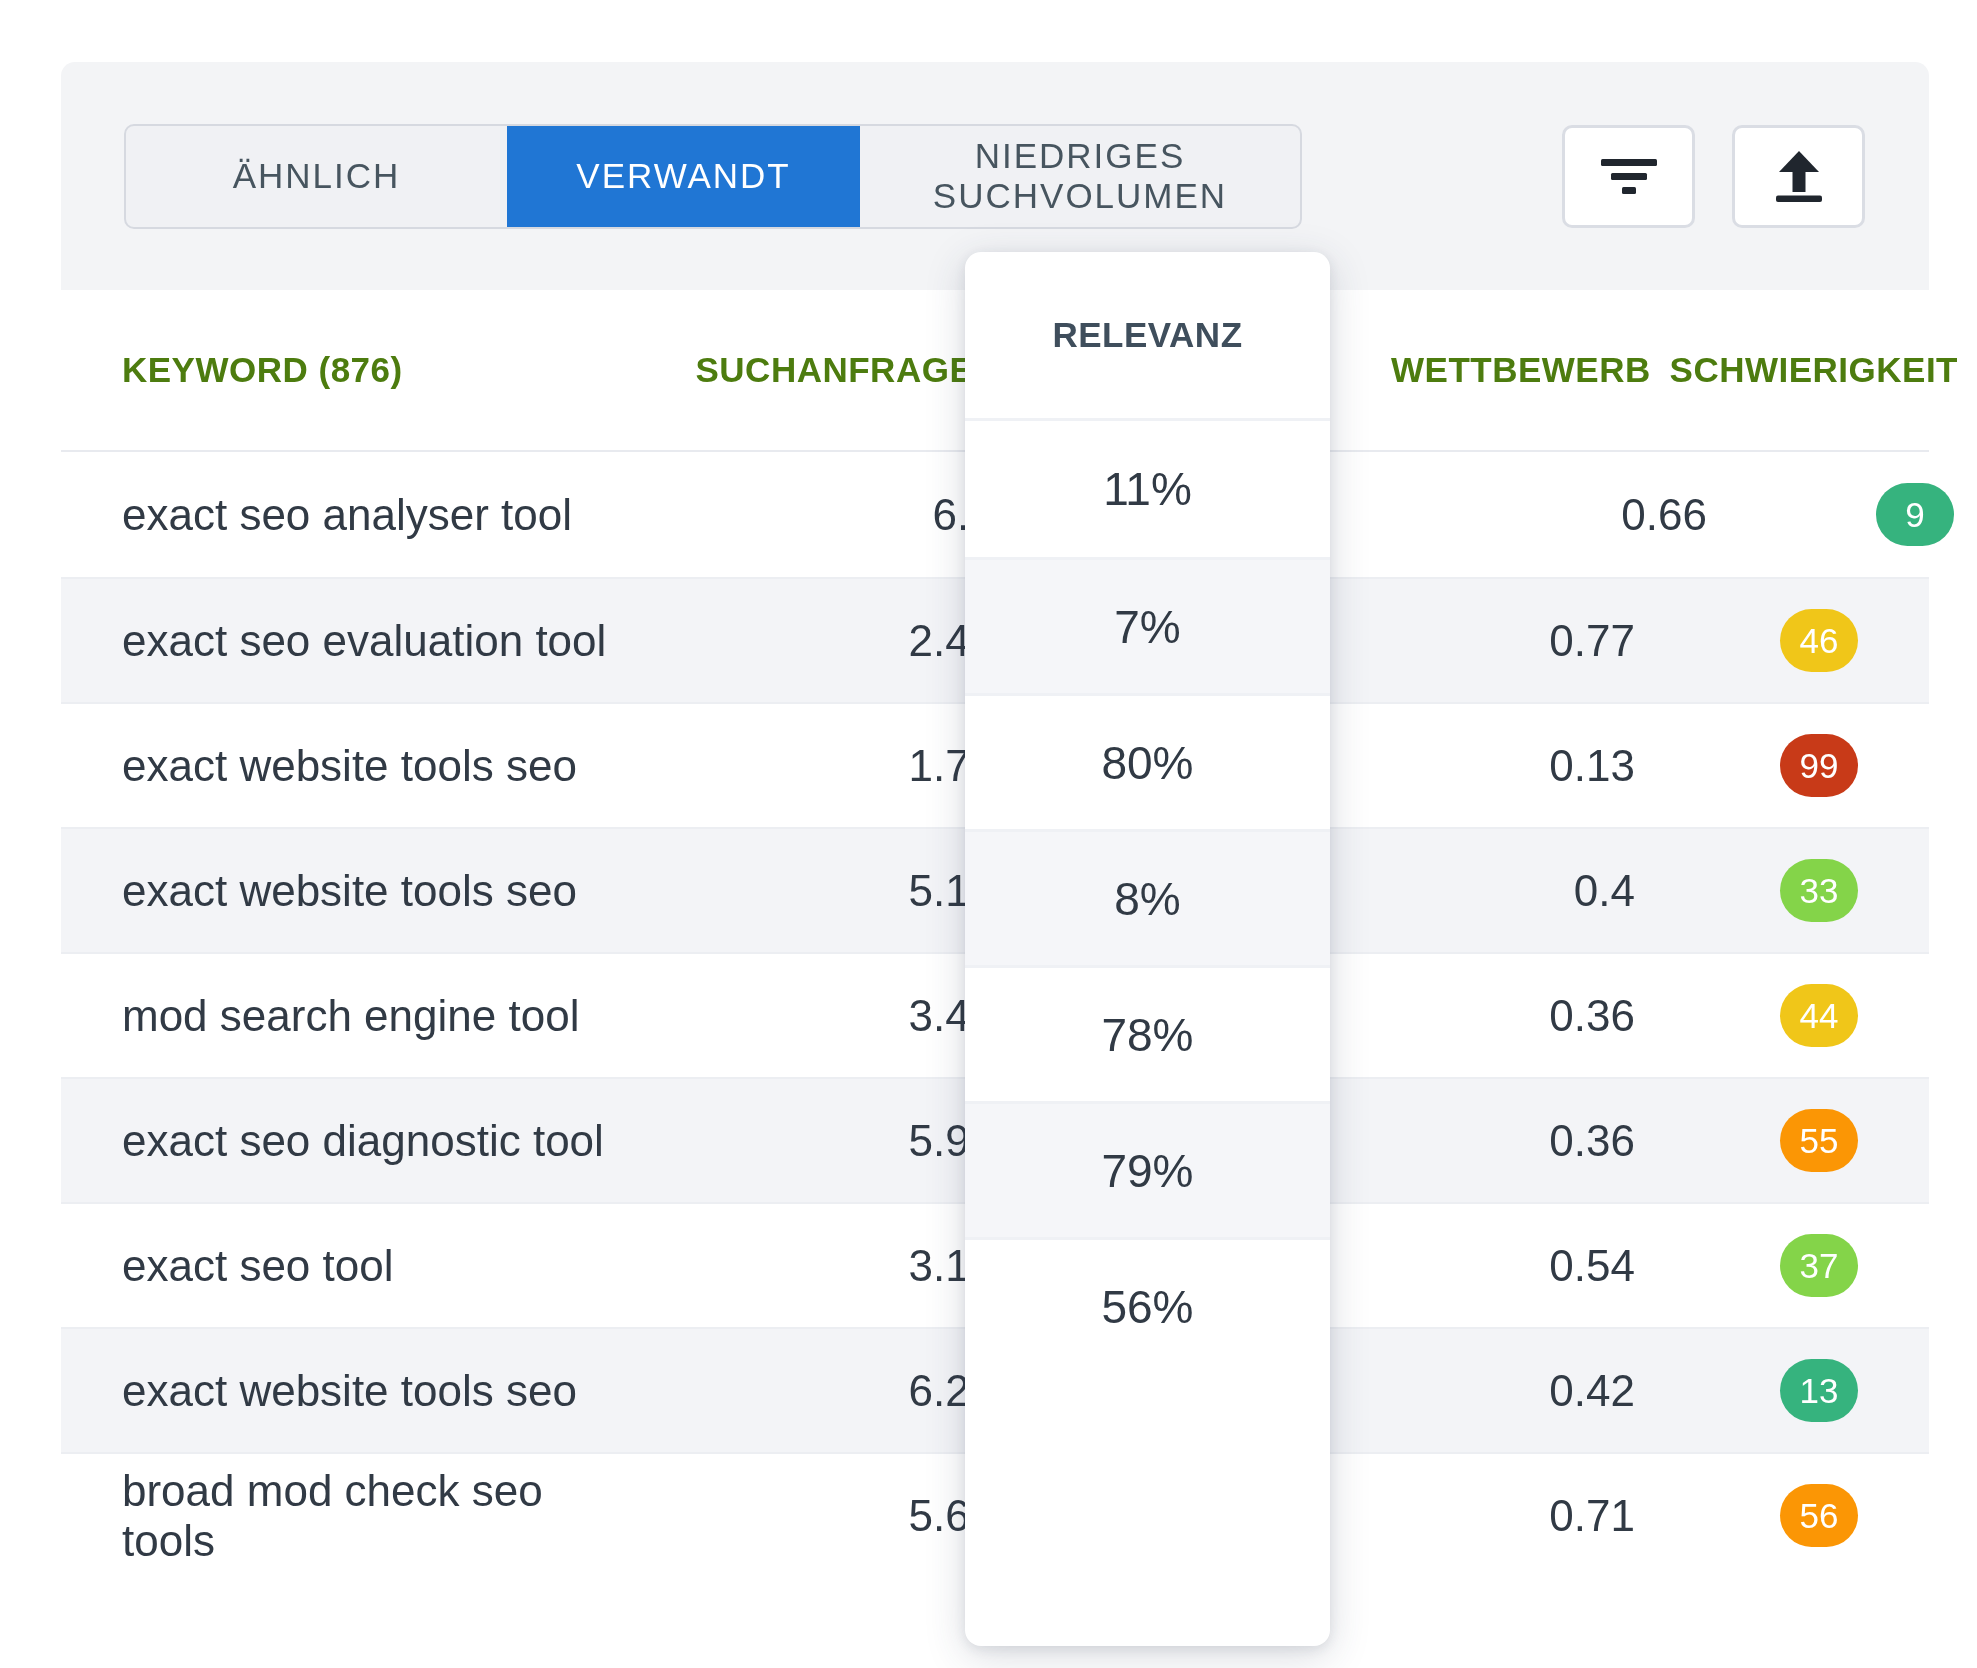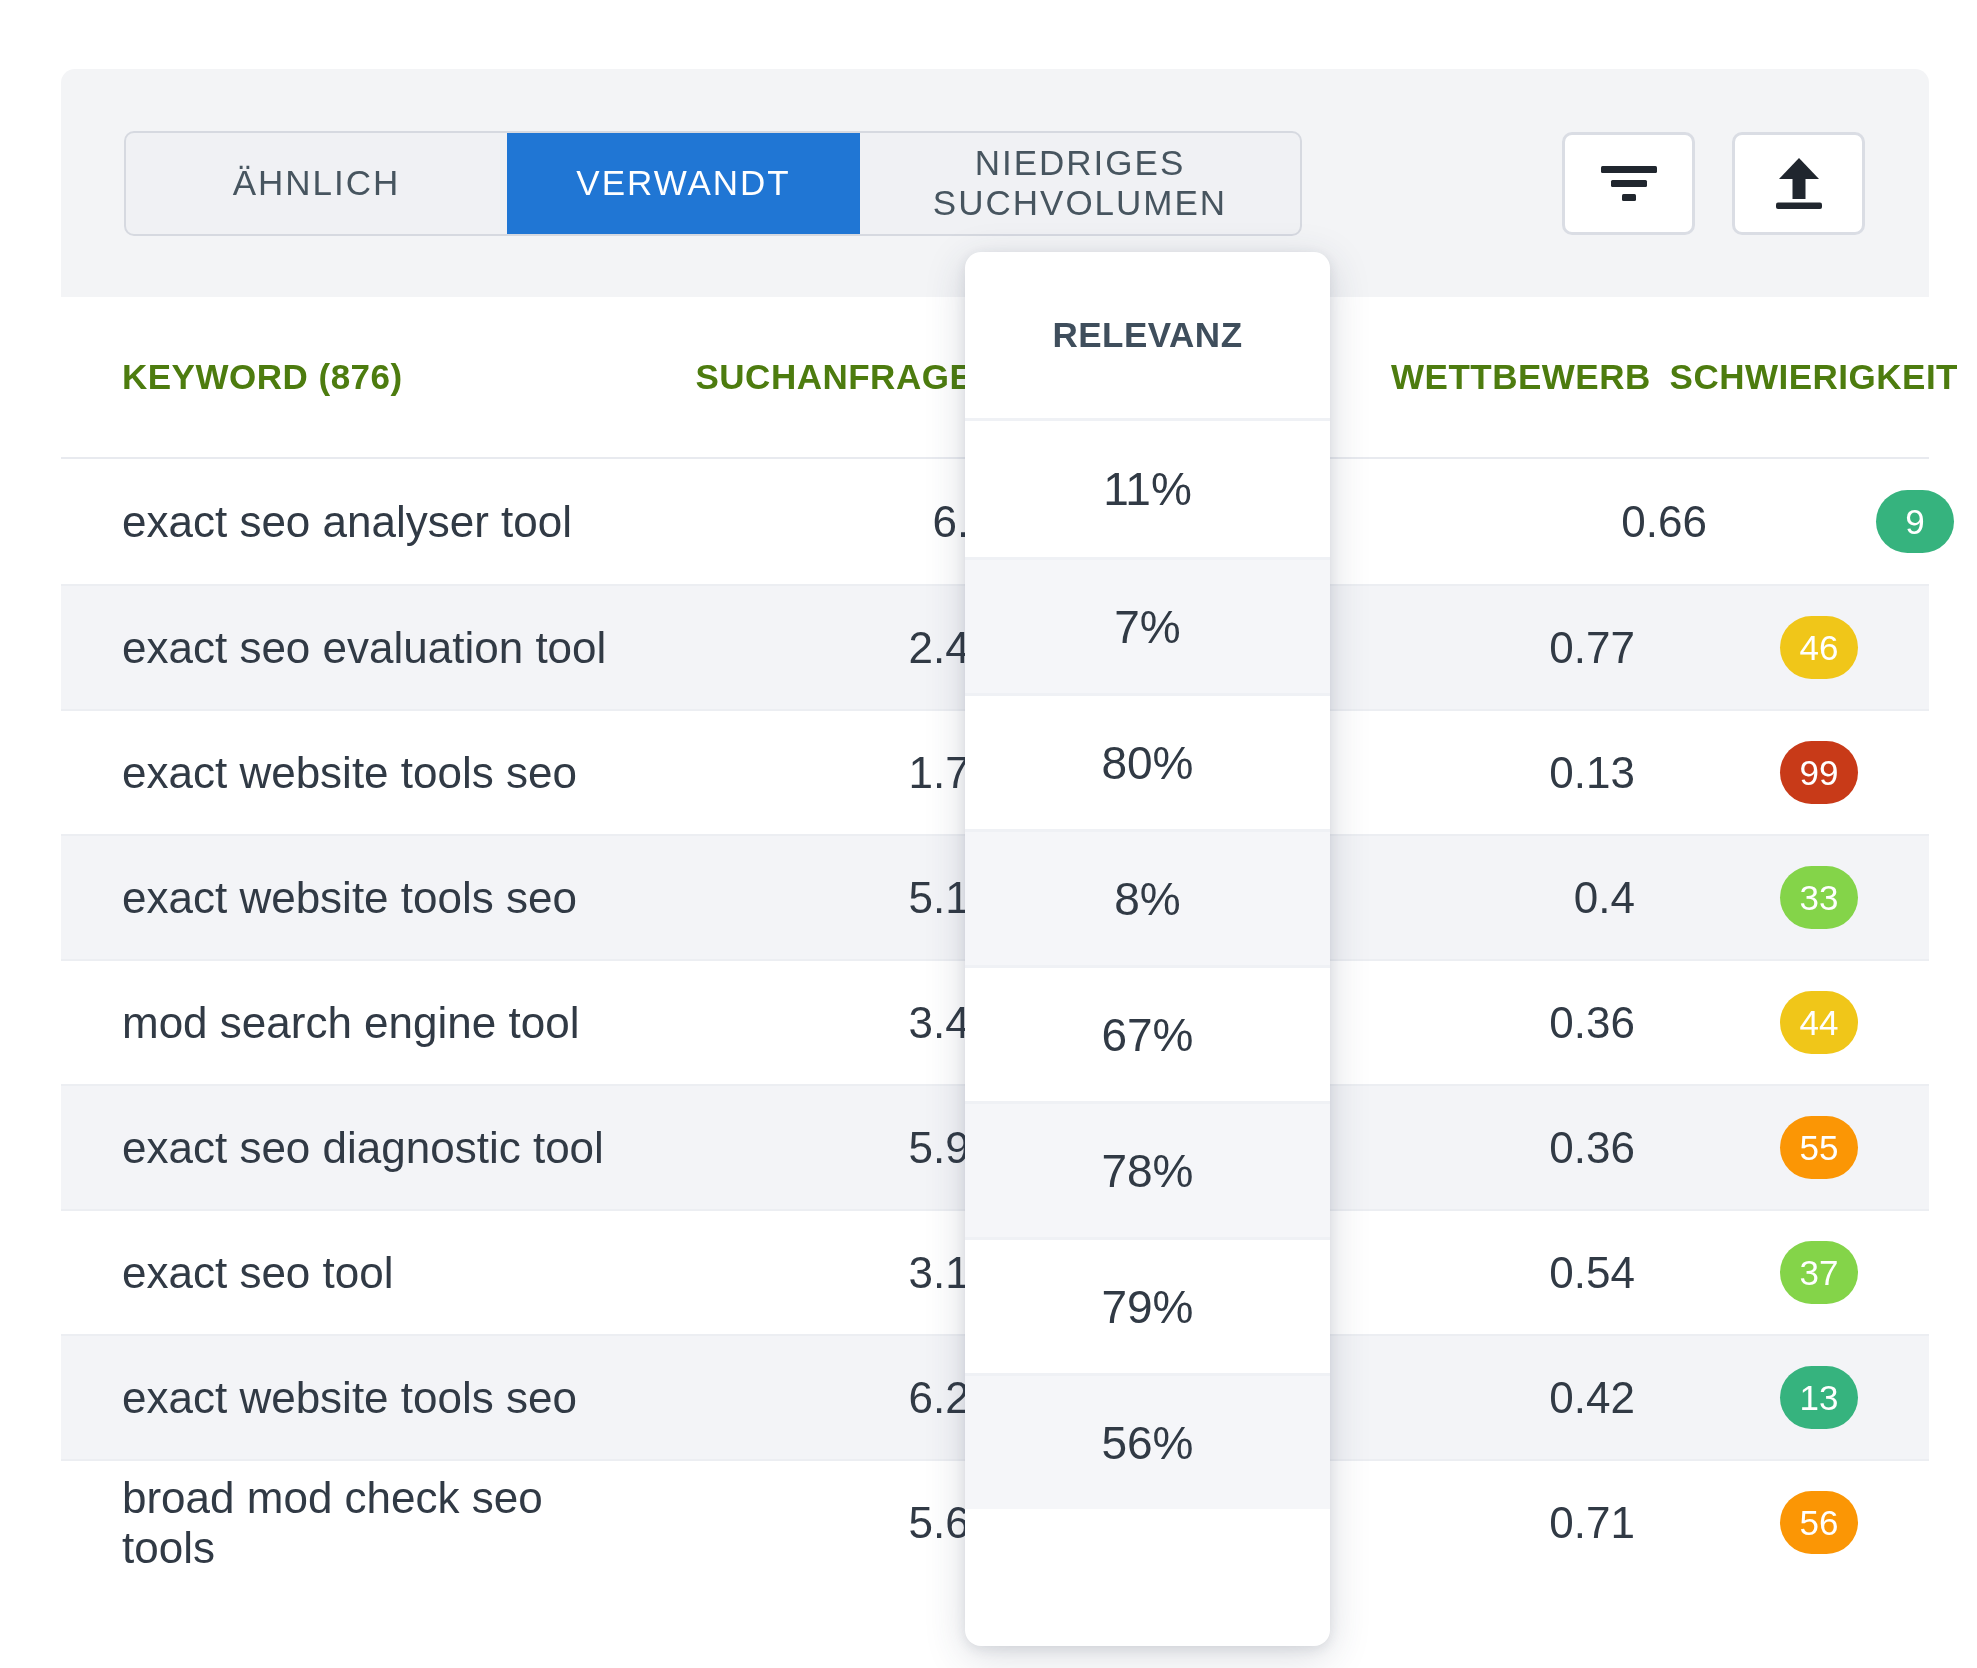--- a/index.html
+++ b/index.html
@@ -1,21 +1,21 @@
 <!DOCTYPE html>
 <html><head>
 <meta charset="utf-8">
 <style>
   * { margin:0; padding:0; box-sizing:border-box; }
   html,body { width:1977px; height:1668px; background:#ffffff;
               font-family:"Liberation Sans", sans-serif; }
   .page { position:relative; width:1977px; height:1668px; background:#fff; overflow:hidden; }
 
   
-  .panel { position:absolute; left:61px; top:69px; width:1868px; }
+  .panel { position:absolute; left:61px; top:62px; width:1868px; }
   .toolbar { height:228px; background:#f3f4f6; border-radius:14px 14px 0 0;
              display:flex; align-items:center; justify-content:space-between;
              padding:0 64px 0 63px; }
   .tab-group { display:flex; border:2px solid #d6d9e0; border-radius:10px;
                overflow:hidden; background:#f0f1f4; }
   .tab { height:101px; border:none; background:transparent; cursor:pointer;
          font-family:"Liberation Sans", sans-serif; font-size:35px; font-weight:500;
          letter-spacing:2px; color:#47555f; }
   .tab.t0 { width:381px; }
   .tab.t1 { width:353px; color:#ffffff; }
@@ -185,19 +185,18 @@
       </div>
     </div>
   </div>
 
   <div class="relevance-card">
     <div class="rc-header">RELEVANZ</div>
     <div class="rc-cell">11%</div>
     <div class="rc-cell">7%</div>
     <div class="rc-cell">80%</div>
     <div class="rc-cell">8%</div>
-    <div class="rc-cell">67%</div>
     <div class="rc-cell">78%</div>
     <div class="rc-cell">79%</div>
     <div class="rc-cell">56%</div>
   </div>
 
 </div>
 
 </body></html>

